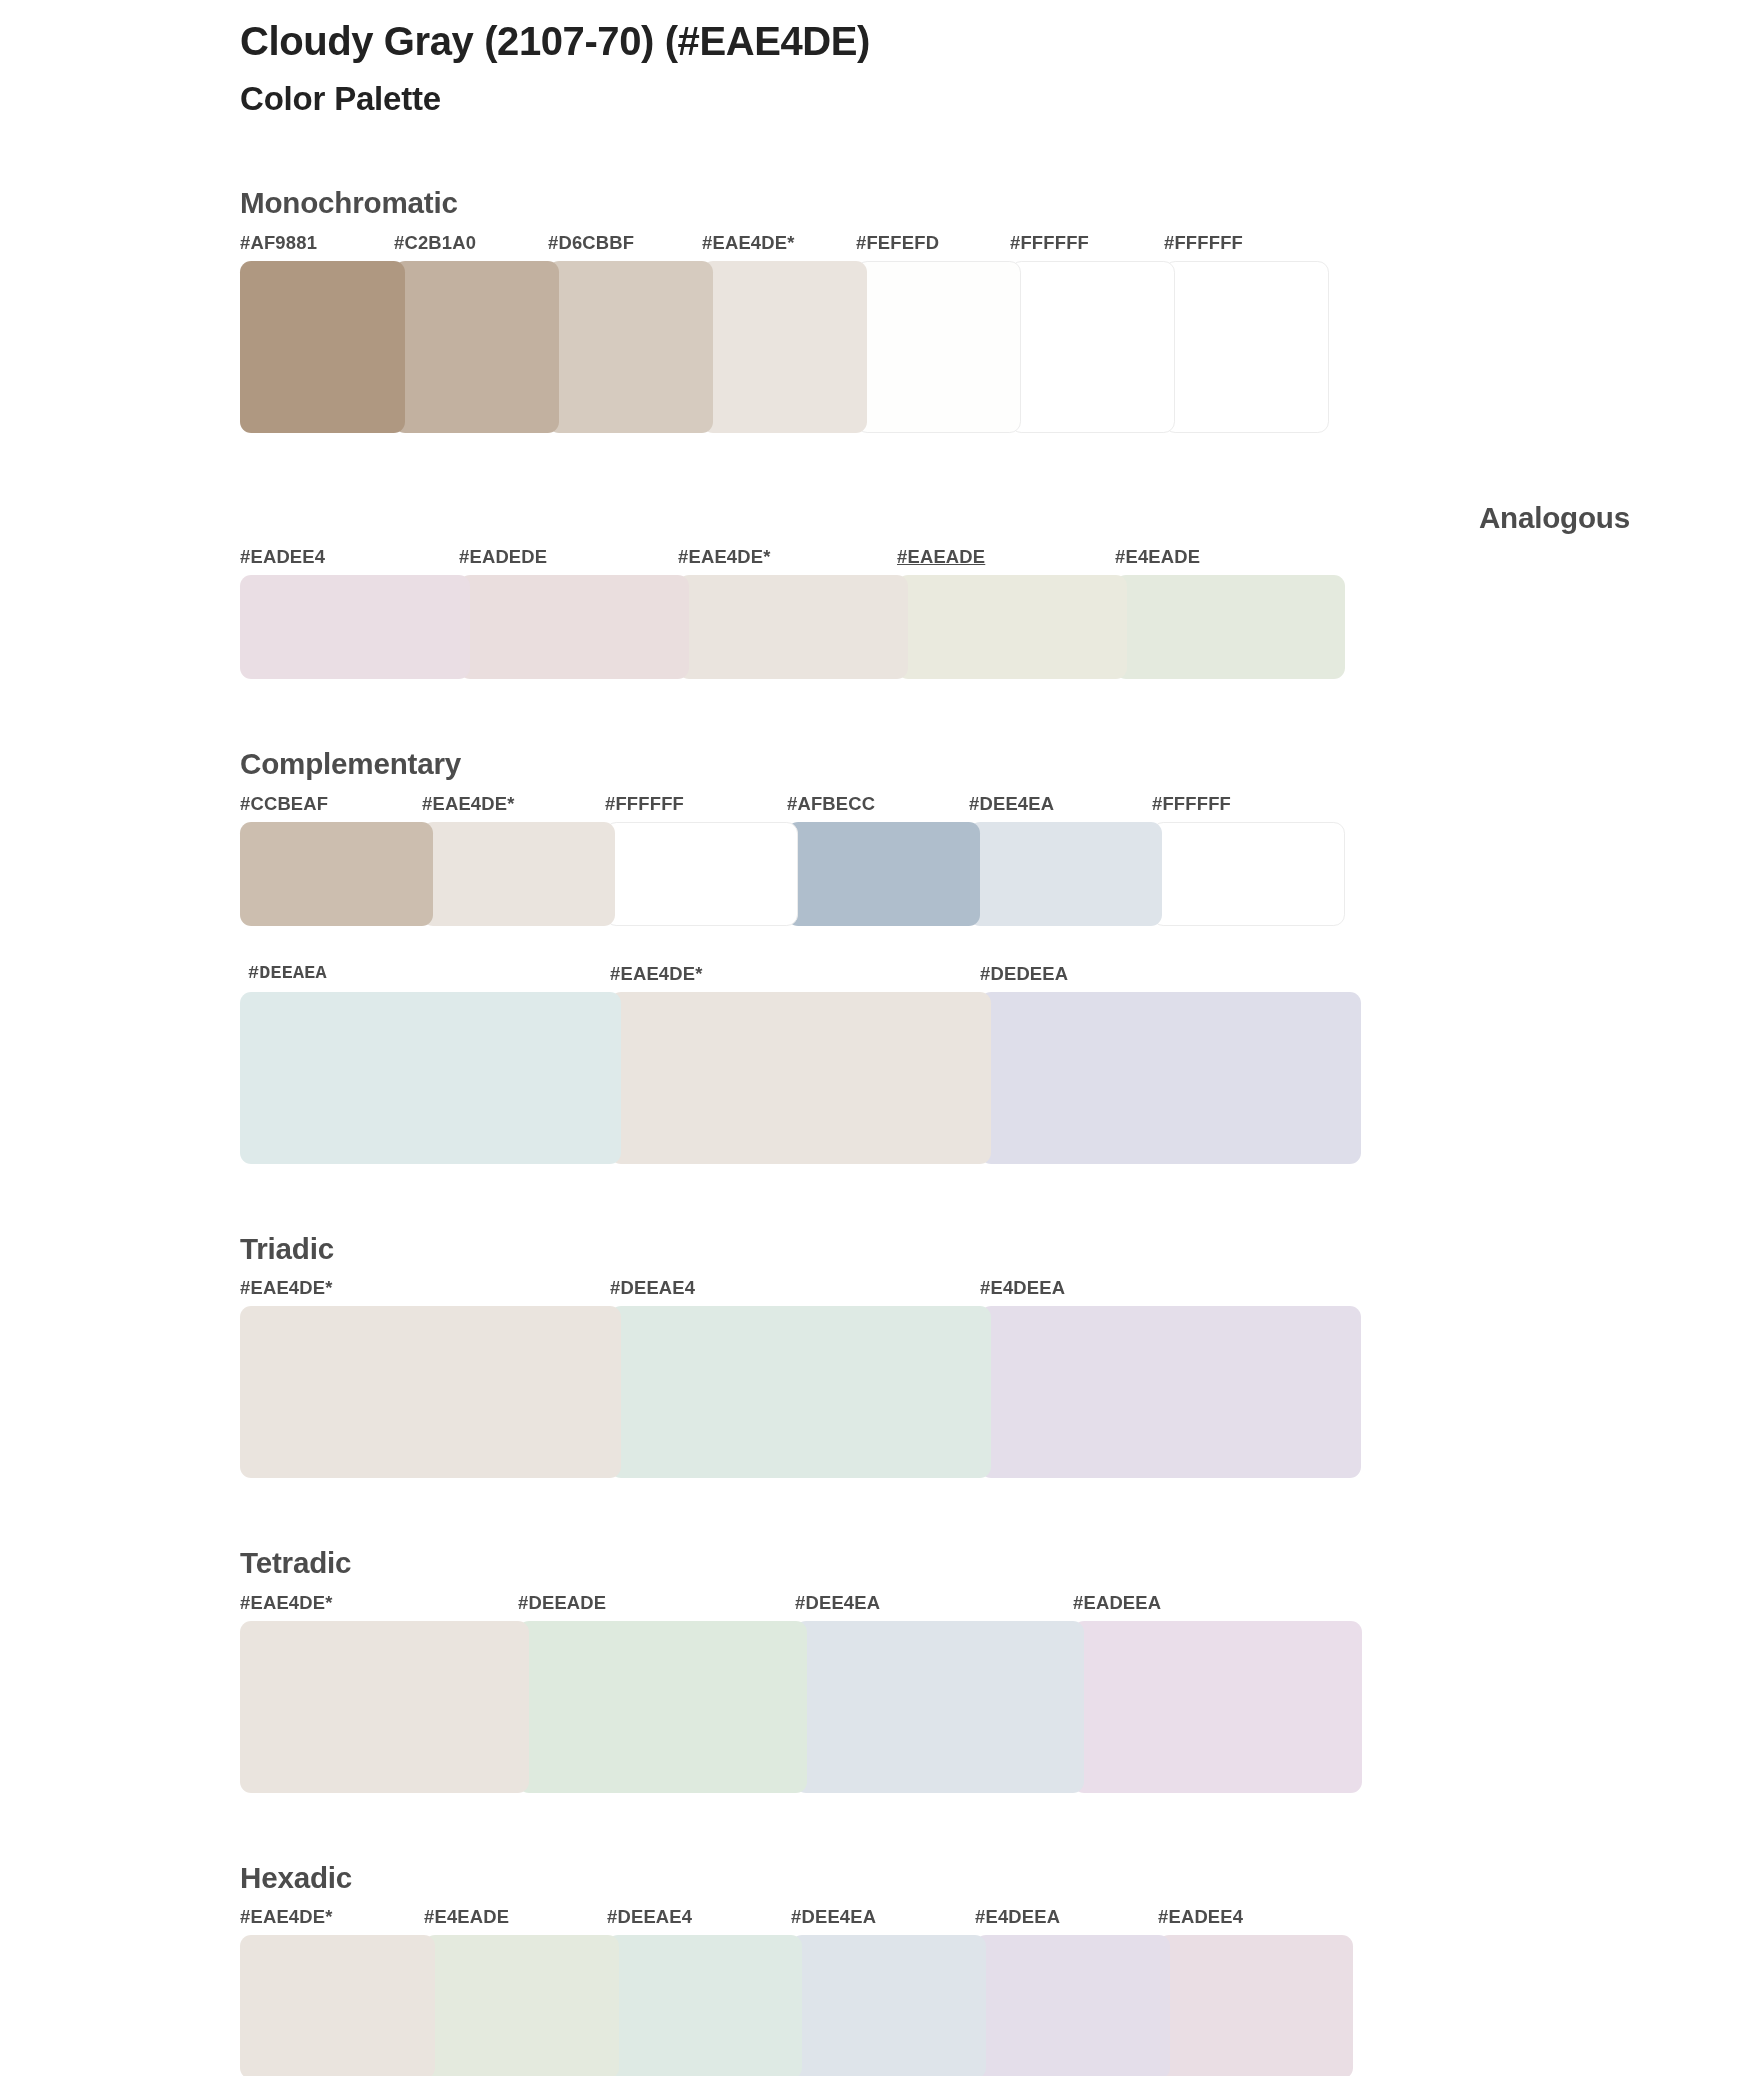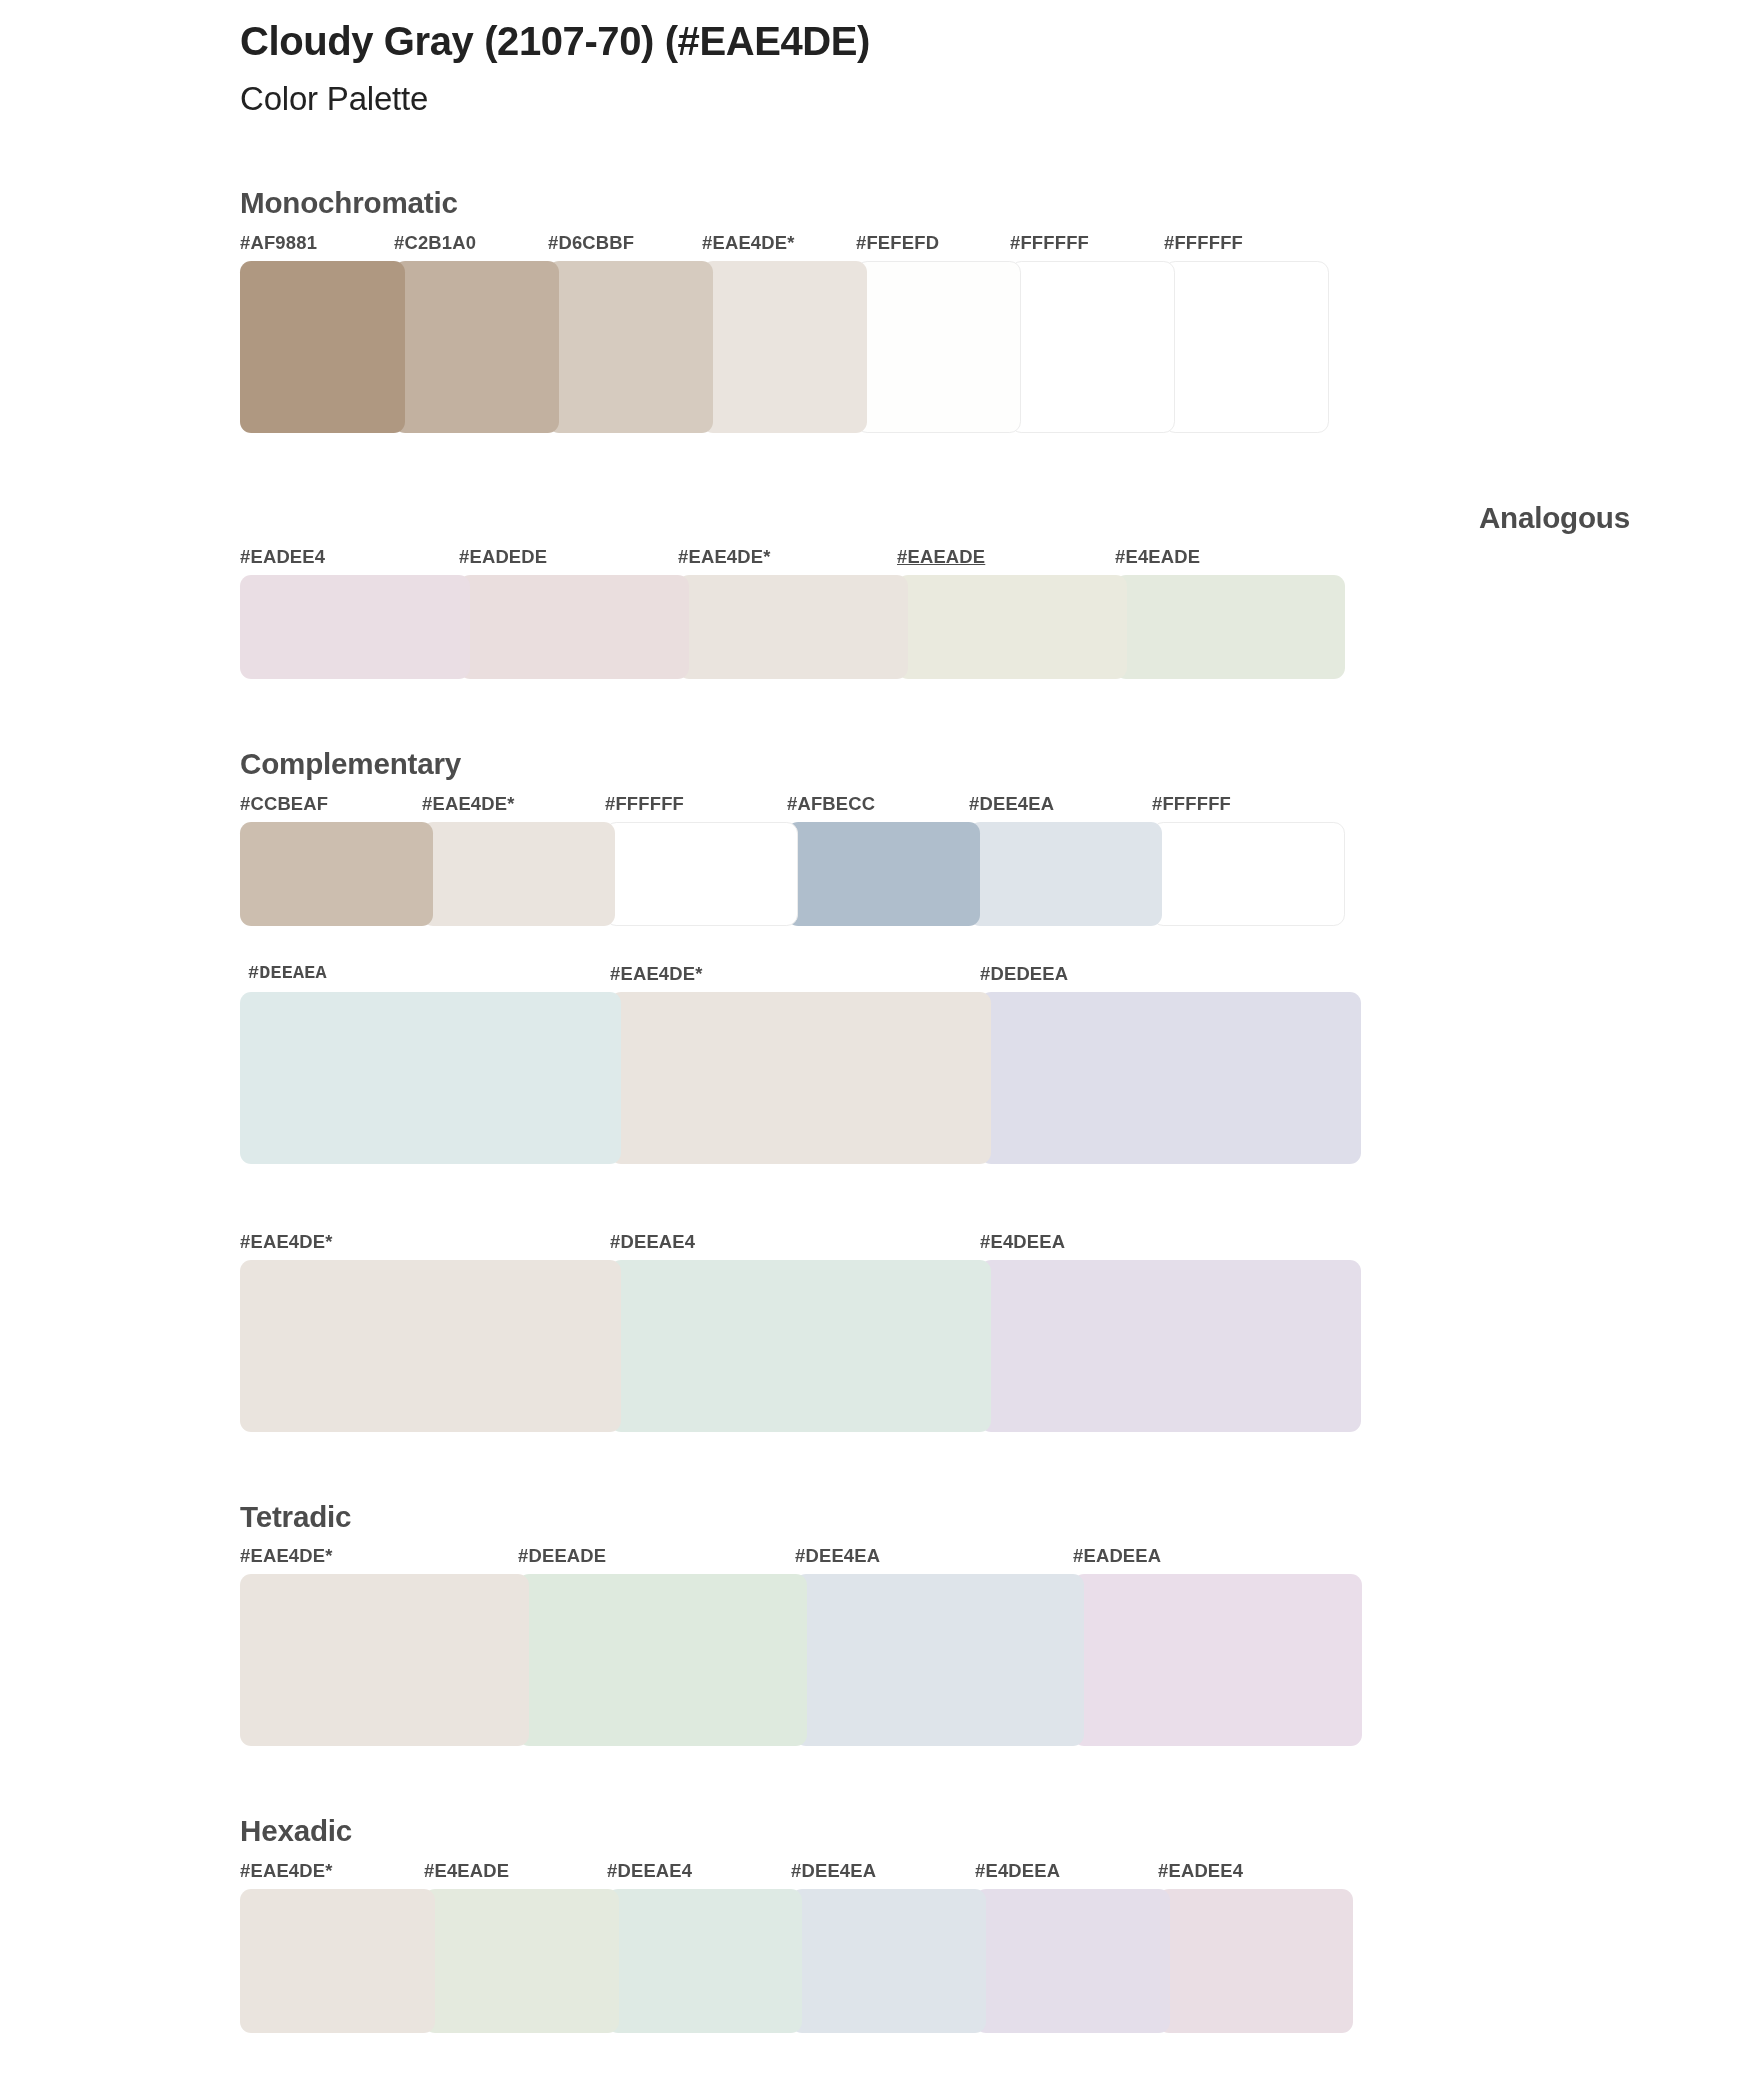--- a/index.html
+++ b/index.html
@@ -32,21 +32,21 @@
     font-size: 40px;
     font-weight: bold;
     color: #222222;
     letter-spacing: -0.4px;
     line-height: 1.18;
     margin: 0;
     white-space: nowrap;
   }
   .subtitle {
     font-size: 33px;
-    font-weight: normal;
+    font-weight: bold;
     color: #222222;
     letter-spacing: -0.2px;
     line-height: 1.2;
     margin: 14.4px 0 0 0;
   }
 
   .sections {
     position: absolute;
     left: 240px;
     top: 185px;
@@ -174,20 +174,21 @@
           <span class="swatch-label" style="left: 370px;">#EAE4DE*</span>
           <span class="swatch-label" style="left: 740px;">#DEDEEA</span>
         </div>
         <div class="swatches" style="height: 172px;">
           <div class="swatch" title="#DEEAEA" style="left: 0px; width: 381px; height: 172px; background: rgb(222, 234, 234); z-index: 3;"></div>
           <div class="swatch" title="#EAE4DE*" style="left: 370px; width: 381px; height: 172px; background: rgb(234, 228, 222); z-index: 2;"></div>
           <div class="swatch" title="#DEDEEA" style="left: 740px; width: 381px; height: 172px; background: rgb(222, 222, 234); z-index: 1;"></div>
         </div>
       </div>
       <div class="section" style="margin-bottom: 67px;">
+        <div class="section-heading">Triadic</div>
         <div class="labels" style="margin-top: 9.6px;">
           <span class="swatch-label" style="left: 0px;">#EAE4DE*</span>
           <span class="swatch-label" style="left: 370px;">#DEEAE4</span>
           <span class="swatch-label" style="left: 740px;">#E4DEEA</span>
         </div>
         <div class="swatches" style="height: 172px;">
           <div class="swatch" title="#EAE4DE*" style="left: 0px; width: 381px; height: 172px; background: rgb(234, 228, 222); z-index: 3;"></div>
           <div class="swatch" title="#DEEAE4" style="left: 370px; width: 381px; height: 172px; background: rgb(222, 234, 228); z-index: 2;"></div>
           <div class="swatch" title="#E4DEEA" style="left: 740px; width: 381px; height: 172px; background: rgb(228, 222, 234); z-index: 1;"></div>
         </div>

